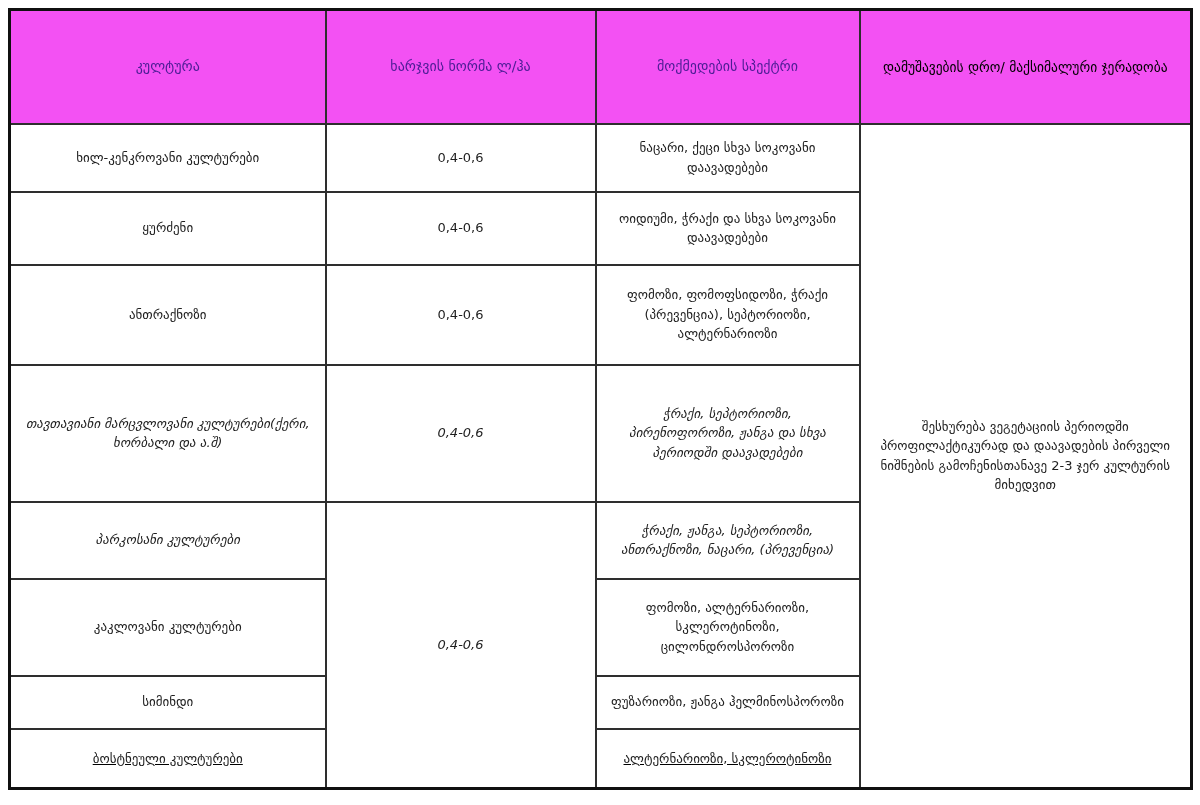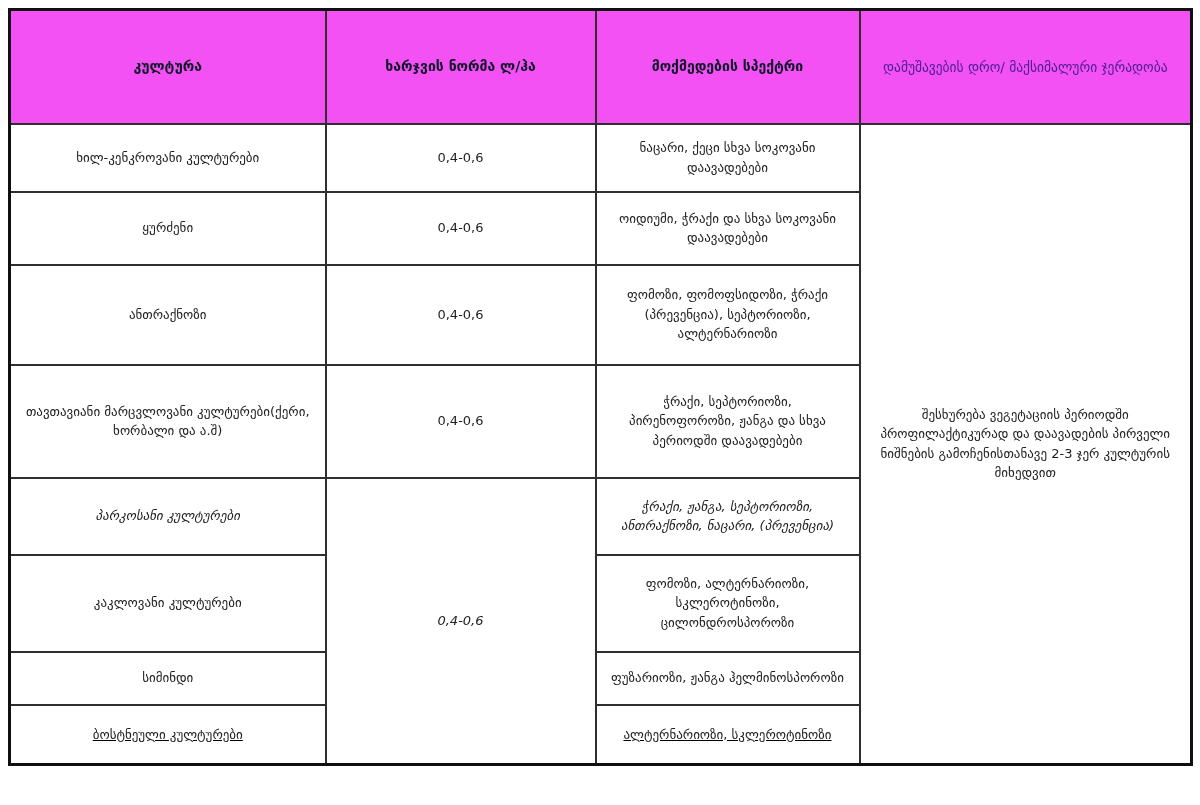--- a/index.html
+++ b/index.html
@@ -29,34 +29,34 @@
     vertical-align: middle;
     padding: 4px 14px;
     font-size: 13px;
     line-height: 1.5;
     color: #1f1f1f;
     word-wrap: break-word;
     overflow: hidden;
   }
   table.fungicide thead th {
     background: #f351f3;
-    font-weight: bold;
+    font-weight: normal;
     font-size: 14px;
-    color: #0f172a;
+    color: #4c1d95;
   }
   table.fungicide thead th.note-header {
     font-weight: normal;
     font-size: 13.5px;
-    color: #4c1d95;
+    color: #000000;
   }
   tr.hdr { height: 114px; }
   tr.r1  { height: 68px;  }
   tr.r2  { height: 73px; margin-top: 20px;  }
   tr.r3  { height: 100px; }
-  tr.r4  { height: 113px; }
+  tr.r4  { height: 137px; font-style: italic; }
   tr.r5  { height: 77px; font-style: italic;  }
   tr.r6  { height: 97px;  }
   tr.r7  { height: 53px;  }
   tr.r8  { height: 60px; text-decoration: underline;  }
 </style>
 </head>
 <body>
 
 <div class="page">
   <table class="fungicide">

